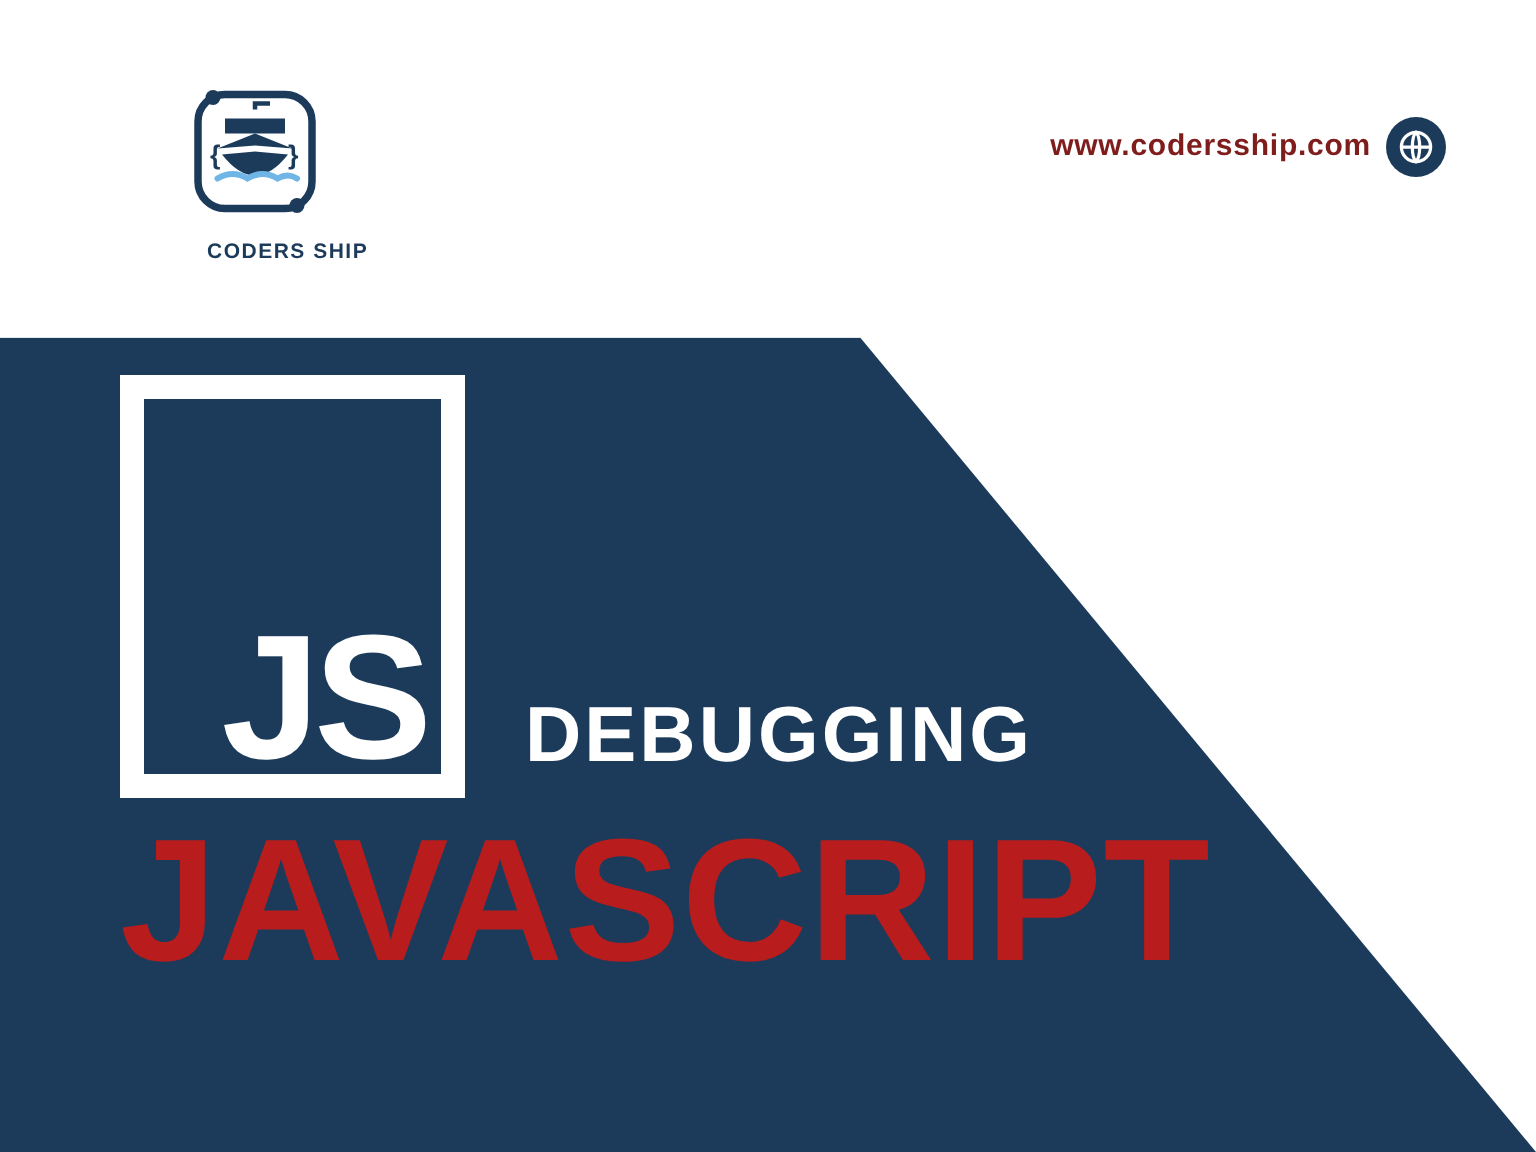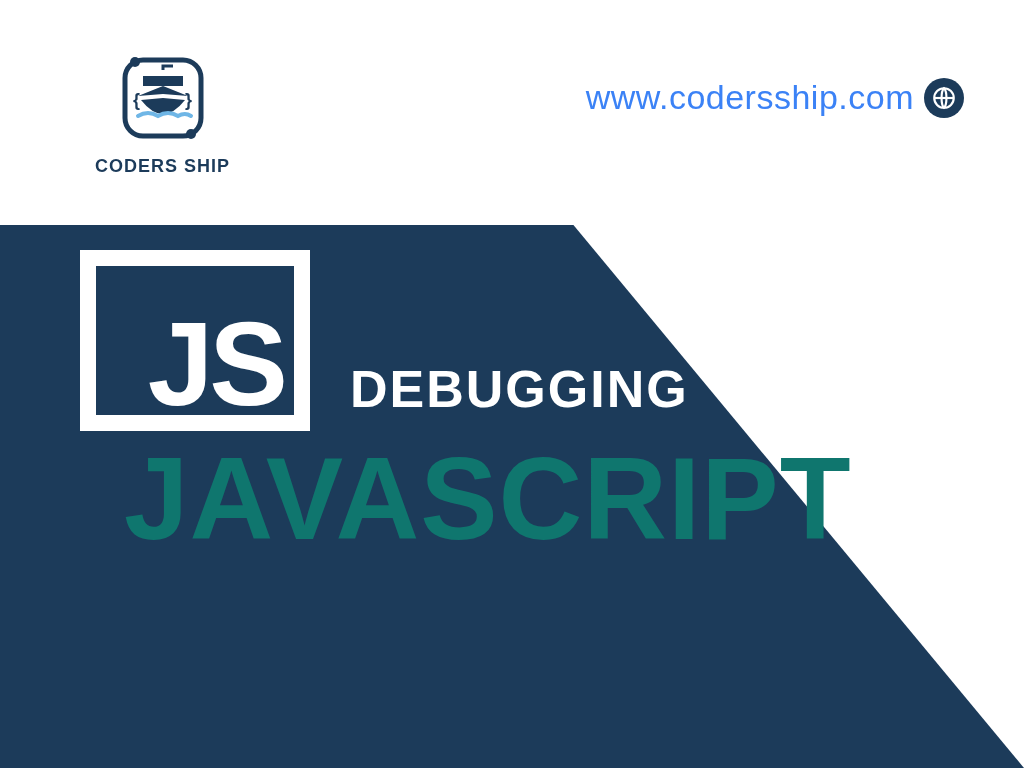--- a/index.html
+++ b/index.html
@@ -25,33 +25,34 @@
   .logo-block {
     display: flex;
     flex-direction: column;
     align-items: center;
     gap: 8px;
   }
   .logo-icon { width: 100px; height: 100px; }
   .logo-text {
     color: #1c3b5a;
     font-weight: 800;
-    font-size: 18px;
+    font-size: 14px;
     letter-spacing: 1px;
+    margin-left: 43px;
   }
   .url-block {
     display: flex;
     align-items: center;
     gap: 10px;
     margin-top: -30px;
   }
   .url-text {
-    color: #3b82f6;
-    font-size: 34px;
-    font-weight: 400;
+    color: #7f1d1d;
+    font-size: 20px;
+    font-weight: 700;
     letter-spacing: 0.5px;
   }
   .globe-badge {
     width: 40px; height: 40px;
     border-radius: 50%;
     background: #1c3b5a;
     display: flex;
     align-items: center;
     justify-content: center;
   }
@@ -74,21 +75,21 @@
     top: 250px;
     right: 0;
   }
   .js-row {
     display: flex;
     align-items: flex-end;
     gap: 40px;
   }
   .js-logo {
     width: 230px;
-    height: 181px;
+    height: 282px;
     border: 16px solid #ffffff;
     position: relative;
   }
   .js-logo-text {
     position: absolute;
     right: 10px;
     bottom: -8px;
     color: #ffffff;
     font-size: 118px;
     font-weight: 900;
@@ -96,27 +97,26 @@
     line-height: 1;
   }
   .subtitle {
     color: #ffffff;
     font-size: 52px;
     font-weight: 800;
     letter-spacing: 2px;
     margin-bottom: 12px;
   }
   .title {
-    color: #0f766e;
+    color: #b91c1c;
     font-size: 116px;
     font-weight: 800;
     letter-spacing: 1px;
     margin-top: 10px;
     line-height: 1;
-    margin-left: 44px;
   }
 </style>
 </head>
 <body>
 
 <div class="header">
   <div class="logo-block">
     <div class="logo-icon">
       <svg viewBox="0 0 100 100">
         <rect x="12" y="12" width="76" height="76" rx="18" ry="18" fill="none" stroke="#1c3b5a" stroke-width="5"></rect>

